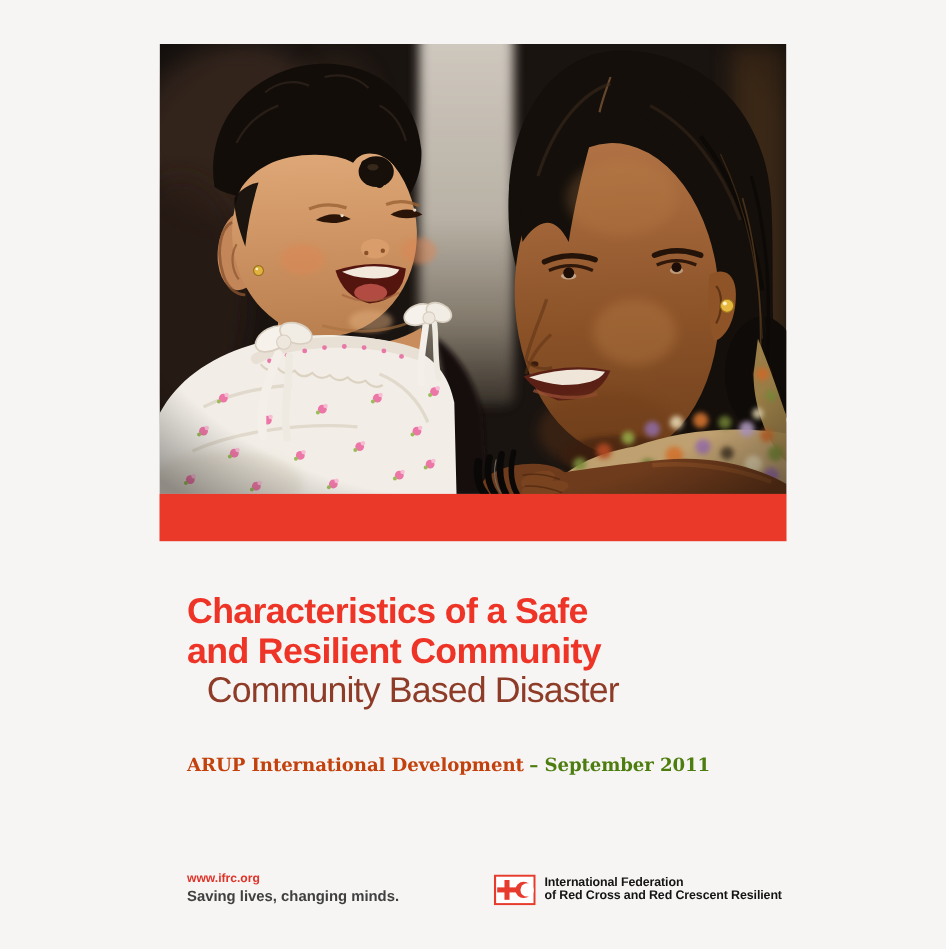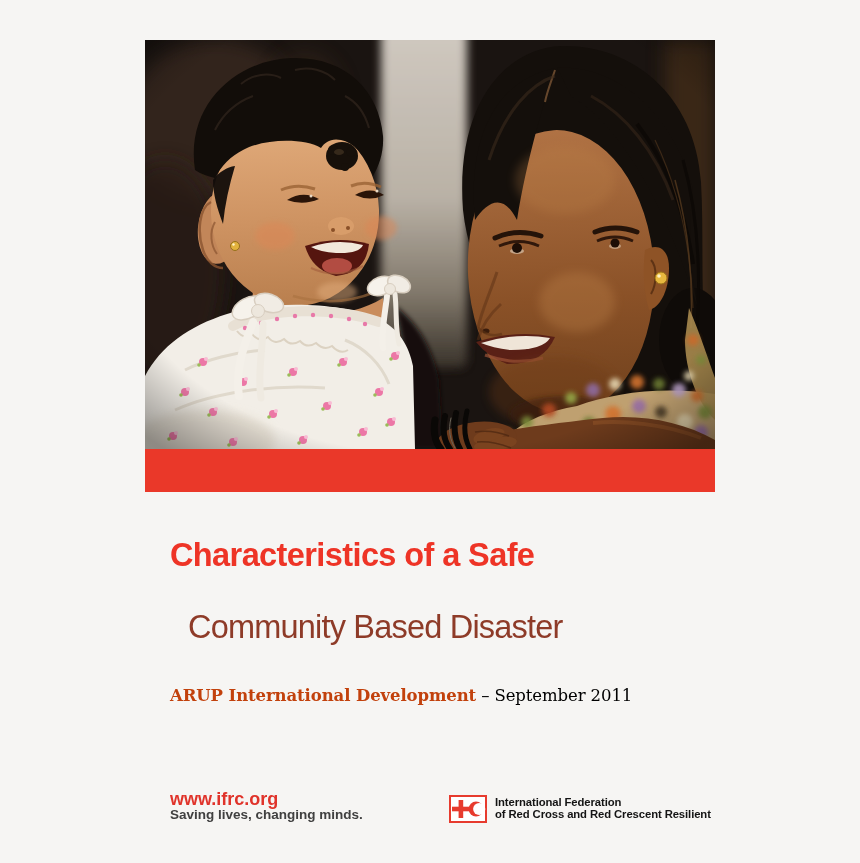--- a/index.html
+++ b/index.html
@@ -10,23 +10,23 @@
   .band{position:absolute;left:145px;top:449px;width:570px;height:43px;background:#EA3829;}
   .title{position:absolute;left:170px;top:537px;margin:0;font-size:32.5px;line-height:36.5px;
          font-weight:700;letter-spacing:-0.6px;color:#EE3426;}
   .title span{display:block;}
   .subtitle{position:absolute;left:188px;top:610px;margin:0;font-size:32.5px;line-height:34.5px;
             font-weight:400;letter-spacing:-0.8px;color:#8E3B28;}
   .subtitle span{display:block;}
   .byline{position:absolute;left:170px;top:686px;font-family:"DejaVu Serif",serif;font-size:16.5px;
           letter-spacing:-0.1px;}
   .byline .author{font-weight:700;color:#c2410c;}
-  .byline .date{font-weight:400;color:#000000;margin-left:5px;}
+  .byline .date{font-weight:700;color:#4d7c0f;margin-left:5px;}
   .footer-left{position:absolute;left:170px;top:792px;}
-  .footer-left .site{font-size:18px;line-height:15px;font-weight:700;color:#E0332A;}
+  .footer-left .site{font-size:11px;line-height:15px;font-weight:700;color:#E0332A;}
   .footer-left .tagline{font-size:13.5px;line-height:16px;font-weight:700;color:#404040;}
   .footer-right{position:absolute;left:449px;top:795px;display:flex;align-items:center;}
   .logo-box{width:38px;height:28px;flex:0 0 auto;}
   .org-text{margin-left:8px;font-size:11.3px;line-height:11.8px;font-weight:700;color:#141414;
             letter-spacing:-0.1px;}
   .org-text span{display:block;}
 </style>
 </head>
 <body>
 
@@ -327,20 +327,21 @@
       </g>
 
       <rect x="0" y="0" width="570" height="409" fill="url(#g-vig)"></rect>
     </svg>
   </div>
 
   <div class="band"></div>
 
   <h1 class="title">
     <span>Characteristics of a Safe</span>
+    <span>and Resilient Community</span>
   </h1>
   <h2 class="subtitle">
     <span>Community Based Disaster</span>
   </h2>
   <div class="byline">
     <span class="author">ARUP International Development</span><span class="date">– September 2011</span>
   </div>
 
   <div class="footer-left">
     <div class="site">www.ifrc.org</div>

